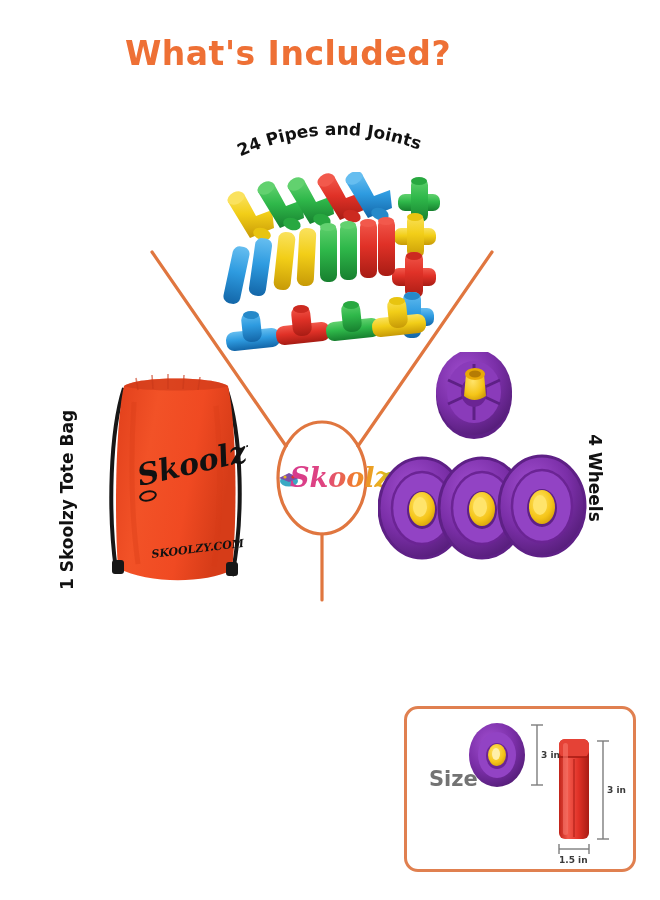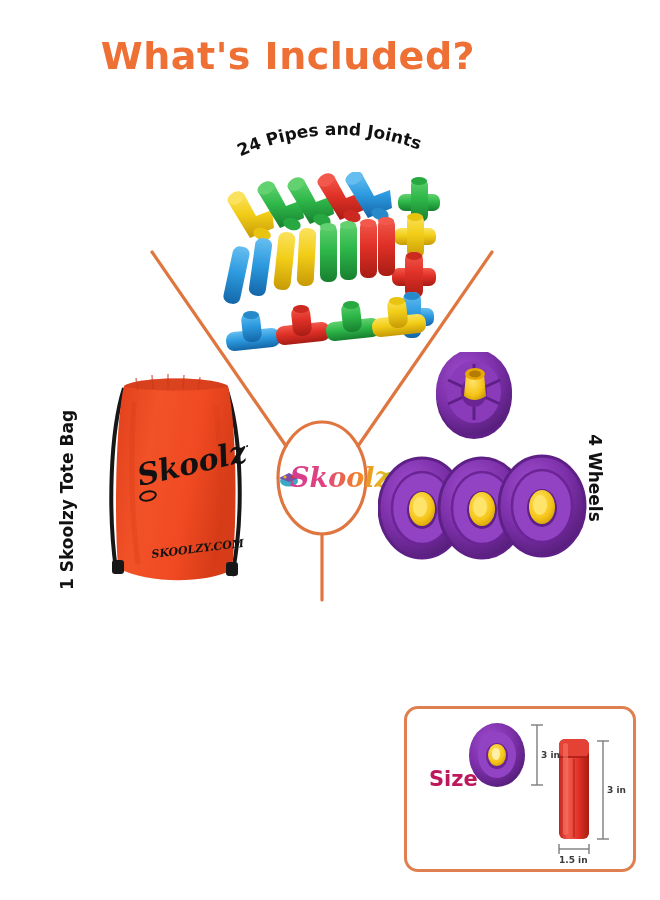--- a/index.html
+++ b/index.html
@@ -2,21 +2,21 @@
 <html><head>
 <meta charset="utf-8">
 <style>
   html,body{margin:0;padding:0;background:#fff;}
   body{width:660px;height:900px;position:relative;overflow:hidden;
        font-family:"Liberation Sans", sans-serif;}
   .stage{position:absolute;inset:0;width:660px;height:900px;background:#ffffff;}
 
   
   .title{position:absolute;left:0;top:34px;width:576px;text-align:center;
-         font-family:"DejaVu Sans", sans-serif;font-weight:bold;font-size:38px;
+         font-family:"DejaVu Sans", sans-serif;font-weight:bold;font-size:33px;
          color:#EE7035;letter-spacing:.5px;}
 
   
   .arcwrap{position:absolute;left:215px;top:118px;width:230px;height:56px;}
   .arcwrap svg{overflow:visible;}
   .arctext{font-family:"DejaVu Sans", sans-serif;font-weight:bold;font-size:17px;fill:#111;}
 
   
   .vlabel{position:absolute;font-family:"DejaVu Sans", sans-serif;font-weight:bold;
           color:#111;white-space:nowrap;}
@@ -39,21 +39,21 @@
   
   .pipes{position:absolute;left:222px;top:172px;width:225px;height:205px;}
 
   
   .wheels{position:absolute;left:378px;top:352px;width:210px;height:225px;}
 
   
   .sizebox{position:absolute;left:404px;top:706px;width:226px;height:160px;
            border:3px solid #E08050;border-radius:14px;background:#fff;}
   .size-label{position:absolute;left:22px;top:58px;
-           font-family:"DejaVu Sans", sans-serif;font-weight:bold;font-size:21px;color:#be185d;}
+           font-family:"DejaVu Sans", sans-serif;font-weight:bold;font-size:21px;color:#737373;}
   .sizebox svg{position:absolute;left:0;top:0;overflow:visible;}
   .dimtext{font-family:"DejaVu Sans", sans-serif;font-weight:bold;font-size:9px;fill:#3a3a3a;}
 </style>
 </head>
 <body>
 
 <div class="stage">
 
   <div class="title">What's Included?</div>
 

